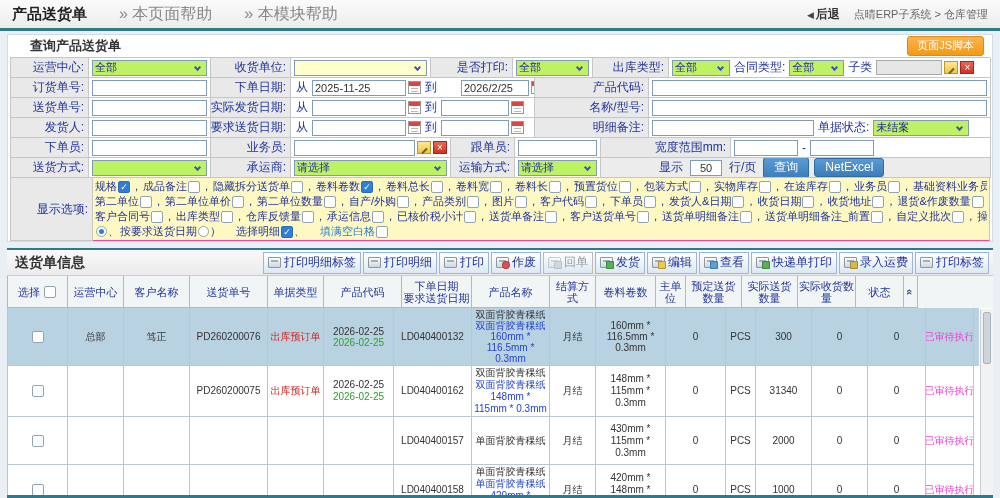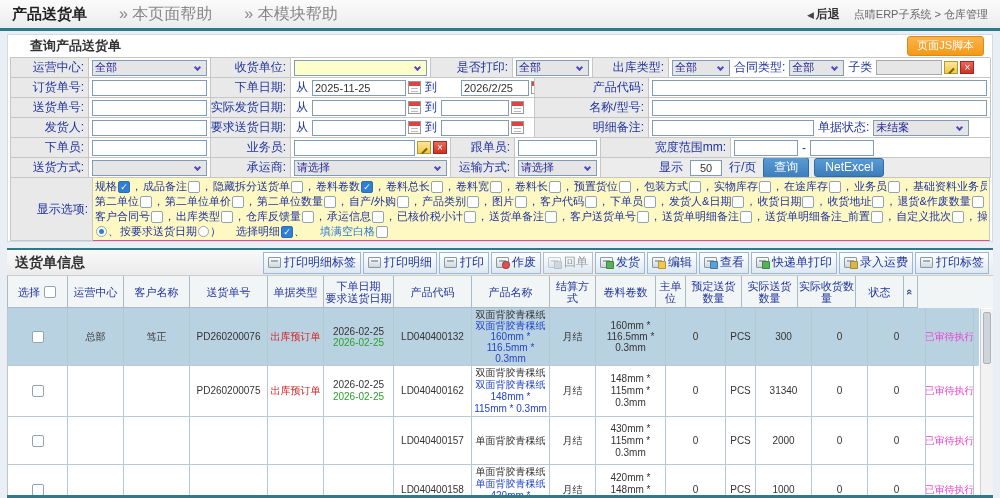--- a/index.html
+++ b/index.html
@@ -23,21 +23,21 @@
 .jsbtn{margin-left:auto;background:linear-gradient(#fcb34d,#f29a16);color:#fff;font-size:11px;padding:1px 9px 2px;border-radius:3px;border:1px solid #e08a10;cursor:pointer}
 
 .ftable{border-top:1px solid #c6c6c6;border-left:1px solid #c6c6c6;margin:0 2px}
 .frow{display:flex;height:20px}
 .cell{border-right:1px solid #c6c6c6;border-bottom:1px solid #c6c6c6;display:flex;align-items:center;overflow:hidden;flex:none}
 .lbl{background:#e9e9e9;color:#1e339c;justify-content:flex-end;padding-right:4px;font-size:12px;white-space:nowrap}
 .fld{background:#fff;padding:0 3px;gap:2px}
 .fld.gray{background:#ececec}
 .inlbl{color:#1e339c;font-size:12px;white-space:nowrap;margin:0 2px}
 input.txt{height:16px;border:1px solid #7f9db9;font-size:11px;width:100%;padding:0 2px;color:#333;min-width:0}
-.sel{border:1px solid #7f9db9;background:#e5e5e5;height:16px;display:flex;align-items:center;flex:1;font-size:11px;color:#23269c;padding:0 2px;cursor:pointer;min-width:0}
+.sel{border:1px solid #7f9db9;background:#bef264;height:16px;display:flex;align-items:center;flex:1;font-size:11px;color:#23269c;padding:0 2px;cursor:pointer;min-width:0}
 .sel .chev{margin-left:auto;width:5px;height:5px;border-right:2px solid #4b4bc8;border-bottom:2px solid #4b4bc8;transform:rotate(45deg);margin-right:4px;flex:none}
 .sel.yellow{background:#ffffcc}
 .gbox{background:#e6e6e6;border:1px solid #a9a9a9;height:15px;flex:1}
 .cal{width:13px;height:13px;border:1px solid #999;background:#fff;position:relative;flex:none;cursor:pointer}
 .cal::before{content:"";position:absolute;top:0;left:0;right:0;height:4px;background:#d44}
 .cal::after{content:"";position:absolute;left:2px;right:2px;top:6px;height:1px;background:#bbb;box-shadow:0 3px 0 #bbb}
 .icn-edit{width:14px;height:13px;background:linear-gradient(#fce89a,#f0c64a);border:1px solid #b8992a;flex:none;position:relative;cursor:pointer}
 .icn-edit::after{content:"";position:absolute;left:3px;top:8px;width:7px;height:2px;background:#7a6210;transform:rotate(-45deg)}
 .icn-x{width:14px;height:13px;background:linear-gradient(#e86a5a,#cc3322);color:#fff;font-size:10px;line-height:11px;text-align:center;border:1px solid #a22;flex:none;cursor:pointer}
 .blue-btn{background:linear-gradient(#5a9bd4,#3c7cba);color:#fff;border-radius:3px;padding:1px 10px 2px;font-size:12px;border:1px solid #2f6ba5;cursor:pointer;white-space:nowrap}
@@ -462,23 +462,23 @@
           </div>
         </div>
   </div>
   <div class="twrap">
     <div class="thead">
           <div class="th" style="width: 60px;"><span>选择</span><span class="cbx"></span></div>
           <div class="th" style="width: 56px;">运营中心</div>
           <div class="th" style="width: 66px;">客户名称</div>
           <div class="th" style="width: 78px;">送货单号</div>
           <div class="th" style="width: 56px;">单据类型</div>
+          <div class="th" style="width: 78px;">产品代码</div>
           <div class="th" style="width: 70px;">下单日期
 要求送货日期</div>
-          <div class="th" style="width: 78px;">产品代码</div>
           <div class="th" style="width: 78px;">产品名称</div>
           <div class="th" style="width: 46px;">结算方式</div>
           <div class="th" style="width: 60px;">卷料卷数</div>
           <div class="th" style="width: 30px;">主单位</div>
           <div class="th" style="width: 56px;">预定送货数量</div>
           <div class="th" style="width: 56px;">实际送货数量</div>
           <div class="th" style="width: 58px;">实际收货数量</div>
           <div class="th" style="width: 48px;">状态</div>
           <div class="th" style="width: 14px;"><span class="collapse">«</span></div>
         </div>

